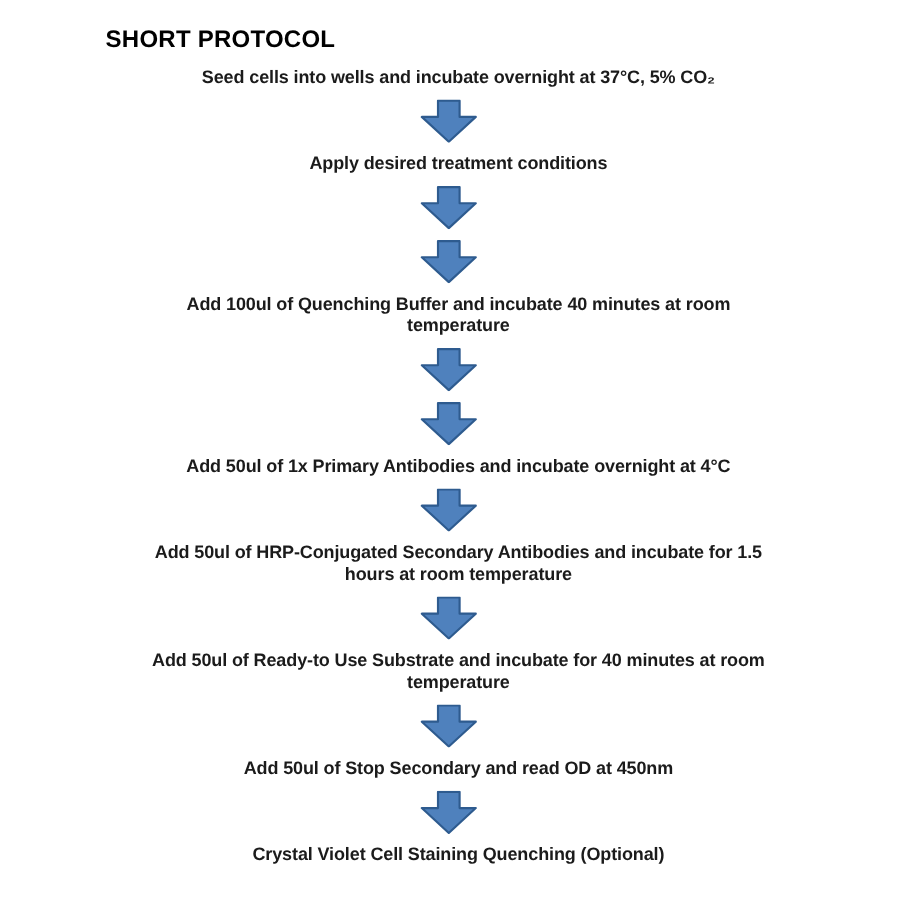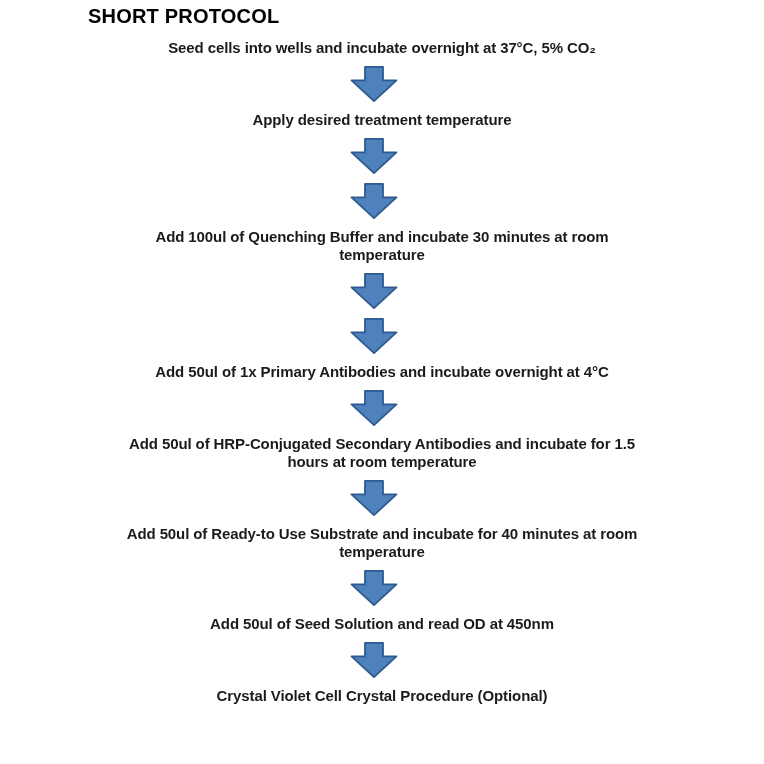--- a/index.html
+++ b/index.html
@@ -16,21 +16,21 @@
   body {
     width: 764px;
     height: 764px;
     overflow: hidden;
     background: var(--bg-color);
     font-family: "Liberation Sans", "DejaVu Sans", sans-serif;
   }
   .page {
     width: 764px;
     height: 764px;
-    padding-top: 5px;
+    padding-top: 22px;
   }
   .title {
     margin-left: 88px;
     font-size: 20px;
     font-weight: 700;
     color: #000000;
     letter-spacing: 0.2px;
     line-height: 22px;
     margin-bottom: 12px;
   }
@@ -70,30 +70,30 @@
 
 <div class="page">
   <div class="title">SHORT PROTOCOL</div>
 
   <div class="flow">
     <div class="step">Seed cells into wells and incubate overnight at 37°C, 5% CO₂</div>
     <svg class="arrow" viewBox="0 0 52 40" aria-hidden="true">
         <polygon points="16,1 36,1 36,16 51,16 26,39 1,16 16,16"></polygon>
       </svg>
 
-    <div class="step">Apply desired treatment temperature</div>
+    <div class="step">Apply desired treatment conditions</div>
     <svg class="arrow" viewBox="0 0 52 40" aria-hidden="true">
         <polygon points="16,1 36,1 36,16 51,16 26,39 1,16 16,16"></polygon>
       </svg>
 
     <svg class="arrow" viewBox="0 0 52 40" aria-hidden="true">
         <polygon points="16,1 36,1 36,16 51,16 26,39 1,16 16,16"></polygon>
       </svg>
 
-    <div class="step">Add 100ul of Quenching Buffer and incubate 30 minutes at room
+    <div class="step">Add 100ul of Quenching Buffer and incubate 40 minutes at room
 temperature</div>
     <svg class="arrow" viewBox="0 0 52 40" aria-hidden="true">
         <polygon points="16,1 36,1 36,16 51,16 26,39 1,16 16,16"></polygon>
       </svg>
 
     <svg class="arrow" viewBox="0 0 52 40" aria-hidden="true">
         <polygon points="16,1 36,1 36,16 51,16 26,39 1,16 16,16"></polygon>
       </svg>
 
     <div class="step">Add 50ul of 1x Primary Antibodies and incubate overnight at 4°C</div>
@@ -106,20 +106,20 @@
     <svg class="arrow" viewBox="0 0 52 40" aria-hidden="true">
         <polygon points="16,1 36,1 36,16 51,16 26,39 1,16 16,16"></polygon>
       </svg>
 
     <div class="step">Add 50ul of Ready-to Use Substrate and incubate for 40 minutes at room
 temperature</div>
     <svg class="arrow" viewBox="0 0 52 40" aria-hidden="true">
         <polygon points="16,1 36,1 36,16 51,16 26,39 1,16 16,16"></polygon>
       </svg>
 
-    <div class="step">Add 50ul of Seed Solution and read OD at 450nm</div>
+    <div class="step">Add 50ul of Stop Secondary and read OD at 450nm</div>
     <svg class="arrow" viewBox="0 0 52 40" aria-hidden="true">
         <polygon points="16,1 36,1 36,16 51,16 26,39 1,16 16,16"></polygon>
       </svg>
 
-    <div class="step">Crystal Violet Cell Crystal Procedure (Optional)</div>
+    <div class="step">Crystal Violet Cell Staining Quenching (Optional)</div>
   </div>
 </div>
 
 </body></html>

